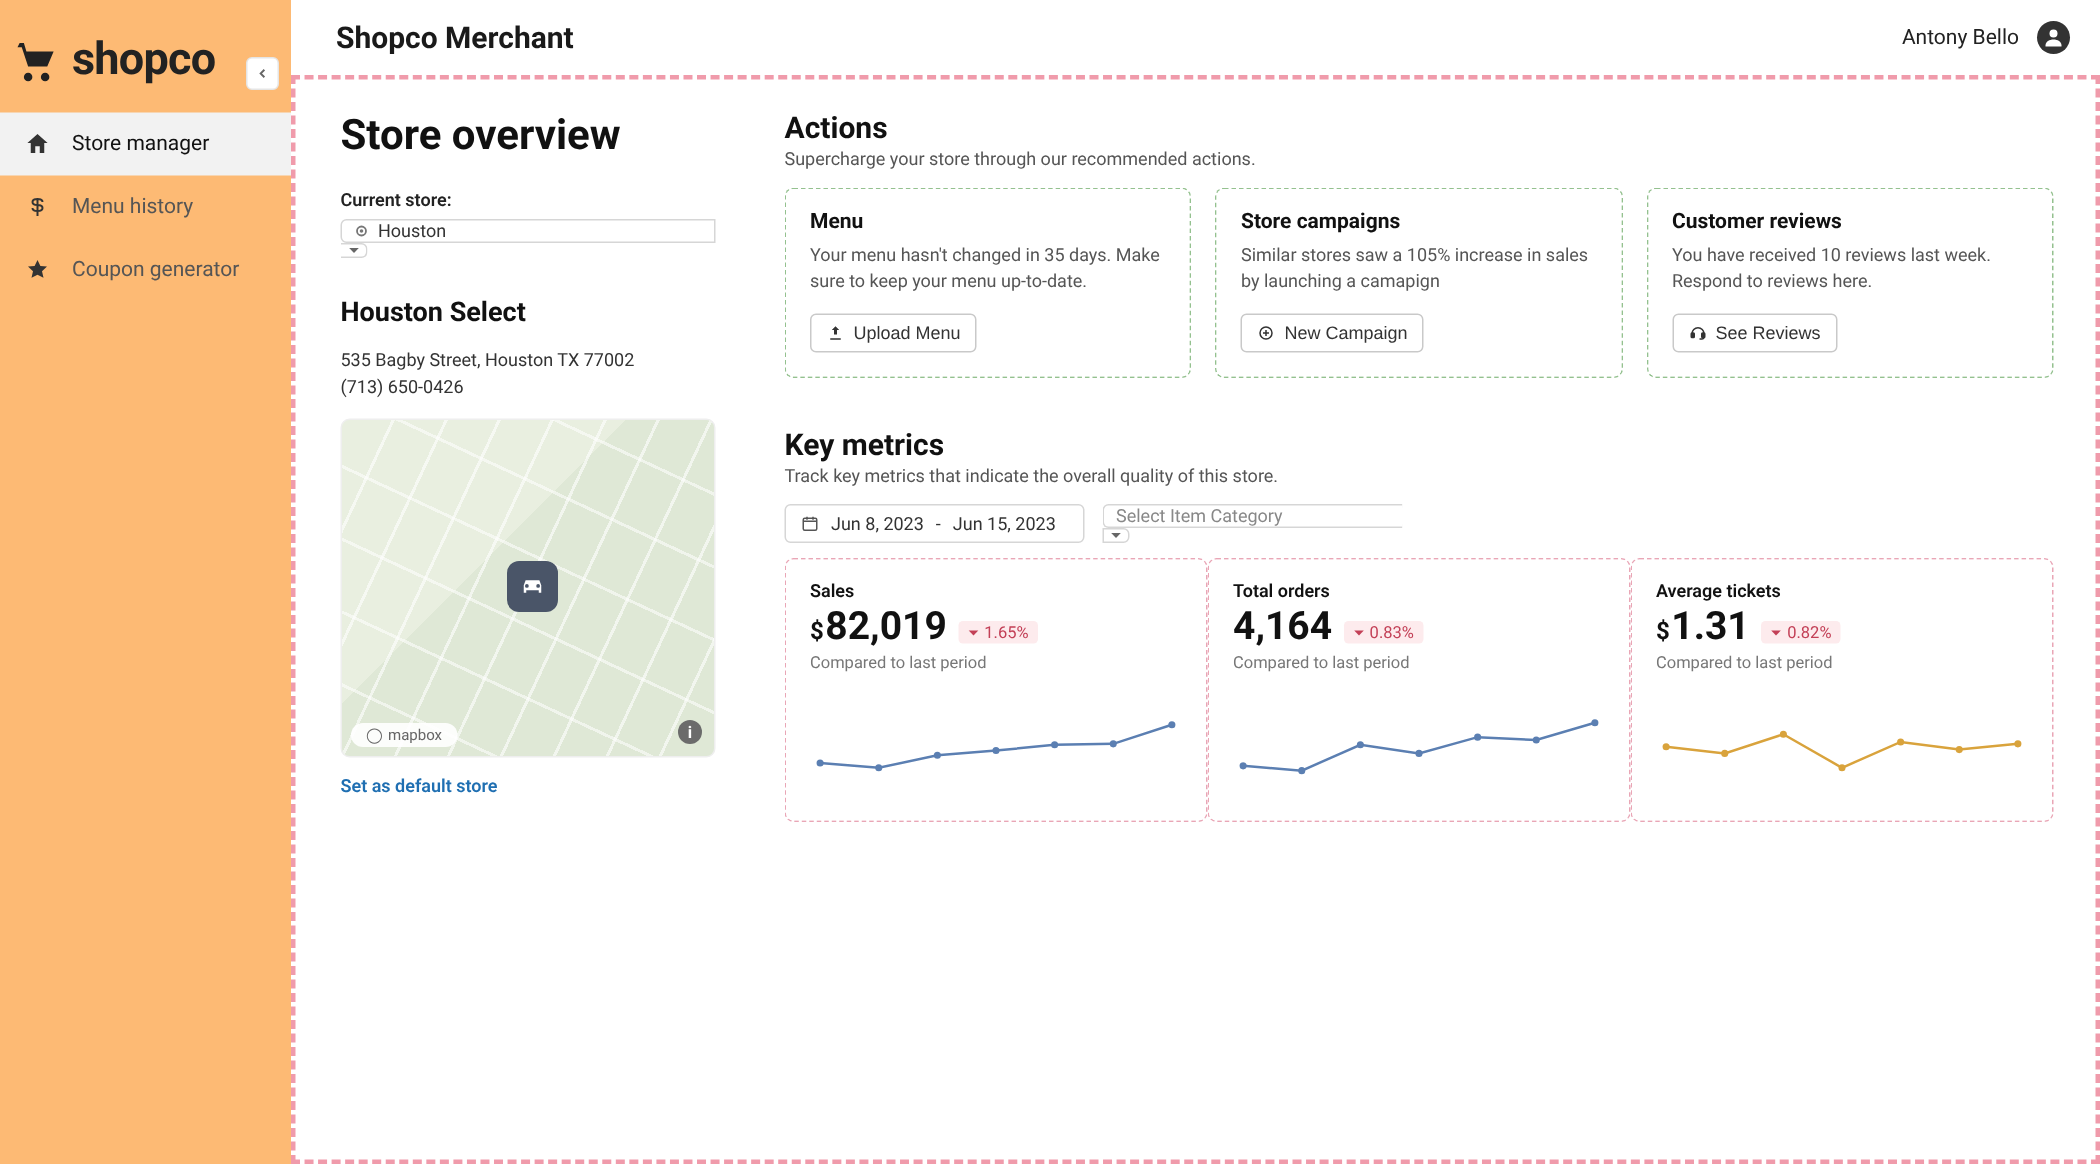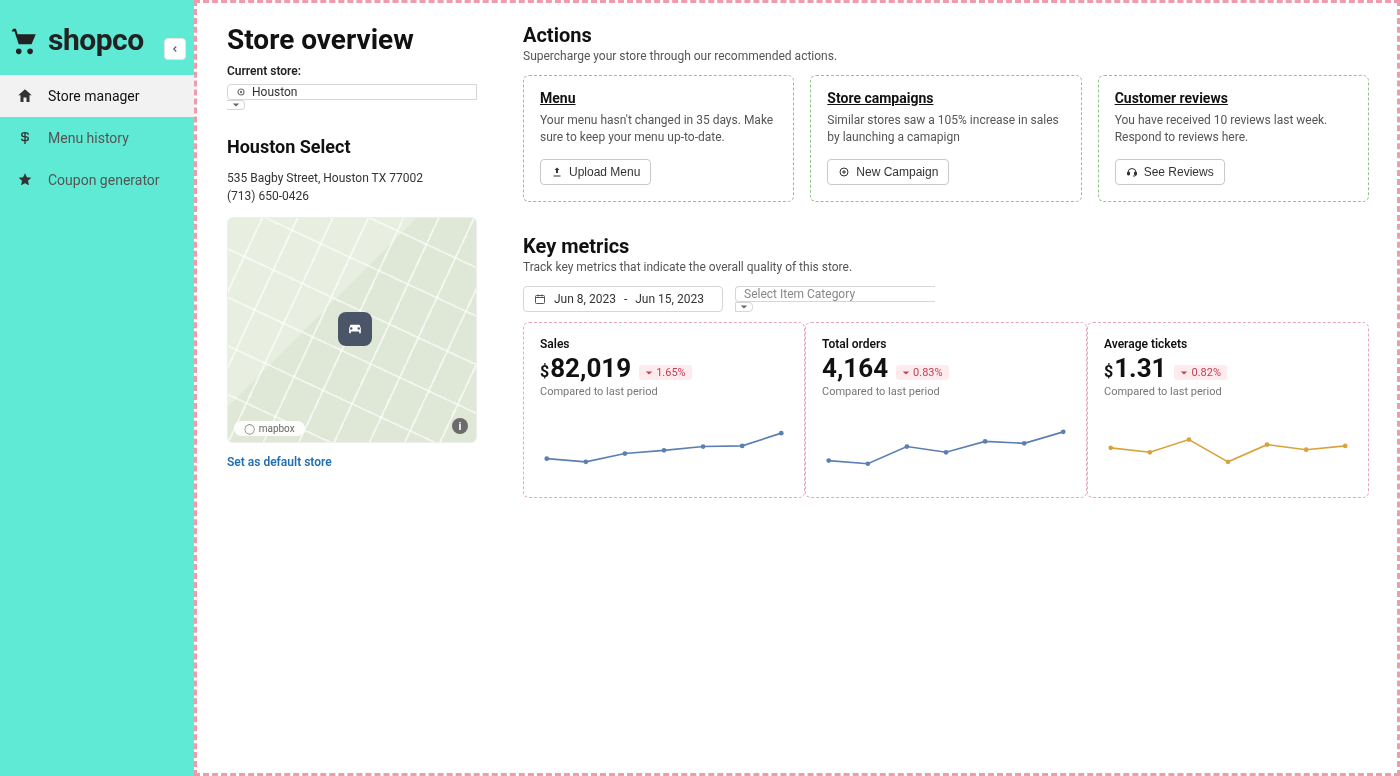--- a/index.html
+++ b/index.html
@@ -1,20 +1,20 @@
 <!DOCTYPE html>
 <html><head>
   <meta charset="utf-8">
   <style>
     * { margin: 0; padding: 0; box-sizing: border-box; }
     body { font-family: -apple-system, BlinkMacSystemFont, 'Segoe UI', Roboto, Helvetica, Arial, sans-serif; background: #fff; color: #1a1a1a; width: 1400px; height: 776px; overflow: hidden; }
     .app { display: flex; width: 100%; height: 100%; }
 
     
-    .sidebar { width: 194px; background: #5eead4; display: flex; flex-direction: column; flex-shrink: 0; }
+    .sidebar { width: 194px; background: #fdba74; display: flex; flex-direction: column; flex-shrink: 0; }
     .sidebar-logo { display: flex; align-items: center; gap: 8px; padding: 22px 10px 18px 6px; }
     .sidebar-logo .cart { width: 34px; height: 34px; }
     .sidebar-logo .word { font-size: 30px; font-weight: 700; letter-spacing: -0.5px; color: #222; }
     .collapse-chip { position: absolute; left: 164px; top: 38px; width: 22px; height: 22px; border-radius: 4px; background: #fff; border: 1px solid #e5e5e5; display:flex; align-items:center; justify-content:center; cursor:pointer; }
     .sidebar-item { display: flex; align-items: center; gap: 14px; padding: 12px 16px; cursor: pointer; color: #555; font-size: 14px; }
     .sidebar-item.active { background: #f2f2f2; color: #111; }
     .sidebar-item .s-icon { width: 18px; height: 18px; display:flex; align-items:center; justify-content:center; color:#444; }
 
     
     .main { flex: 1; display: flex; flex-direction: column; background: #fff; }
@@ -24,21 +24,21 @@
     .main-user .name { font-size: 14px; color: #222; }
     .avatar { width: 22px; height: 22px; border-radius: 50%; background: #333; display:flex; align-items:center; justify-content:center; }
     .avatar svg { width:16px; height:16px; fill:#fff; }
 
     .content-border { margin: 0; border: 3px dashed #f09bab; flex:1; display:flex; flex-direction: column; }
     .content { padding: 20px 28px 28px 30px; display:flex; gap: 46px; flex:1; }
 
     .col-left { width: 250px; flex-shrink:0; }
     .col-right { flex: 1; display:flex; flex-direction: column; gap: 18px; }
 
-    h1.page-title { font-size: 28px; font-weight: 700; margin-bottom: 8px; color:#111; }
+    h1.page-title { font-size: 28px; font-weight: 700; margin-bottom: 20px; color:#111; }
     .label-small { font-size: 12px; font-weight:600; color:#222; margin-bottom:6px; display:block; }
     .select-wrap { display:flex; height:26px;flex-direction:column; }
     .select-main { flex:1; border:1px solid #d6d6d6; border-radius:4px 0 0 4px; display:flex; align-items:center; gap:6px; padding:0 8px; font-size:12px; color:#333; }
     .select-btn { width:18px; border:1px solid #d6d6d6; border-left:none; border-radius:0 4px 4px 0; display:flex; align-items:center; justify-content:center; background:#fff; cursor:pointer; }
 
     .store-title { font-size: 18px; font-weight: 700; margin-top: 26px; margin-bottom: 12px; color:#111; }
     .store-addr { font-size: 12px; color:#333; line-height:1.5; }
     .store-phone { font-size: 12px; color:#333; margin-top:2px; }
     .map { width: 250px; height: 226px; border-radius:6px; margin-top:14px; position:relative; background: linear-gradient(135deg,#e9efe0 0%, #e9efe0 40%, #dfe8d6 40%, #dfe8d6 100%); overflow:hidden; border:1px solid #eee; }
     .map::before { content:""; position:absolute; inset:0; background:
@@ -50,21 +50,21 @@
     .map-info { position:absolute; right:8px; bottom:8px; width:16px; height:16px; border-radius:50%; background:#6b6b6b; color:#fff; font-size:11px; font-weight:700; display:flex; align-items:center; justify-content:center; }
     .default-link { display:inline-block; margin-top:12px; font-size:12px; font-weight:600; color:#1f6fb2; cursor:pointer; }
 
     
     .section-title { font-size: 20px; font-weight: 700; color:#111; }
     .section-sub { font-size: 12px; color:#555; margin-top:2px; }
 
     .cards-row { display:flex; gap:16px; margin-top:12px; }
     .action-card { flex:1; background:#fff; border:1px dashed #94c18f; border-radius:6px; padding:14px 16px 16px; background:linear-gradient(#fff,#fff) padding-box; position:relative; }
     .action-card::before { content:""; position:absolute; inset:0; border-radius:6px; pointer-events:none; }
-    .action-card h3 { font-size:14px; font-weight:700; margin-bottom:6px; color:#111;text-decoration:underline; }
+    .action-card h3 { font-size:14px; font-weight:700; margin-bottom:6px; color:#111; }
     .action-card p { font-size:12px; color:#555; line-height:1.45; min-height:34px; }
     .action-btn { margin-top:12px; display:inline-flex; align-items:center; gap:6px; border:1px solid #c9c9c9; border-radius:4px; padding:5px 10px; font-size:12px; color:#333; background:#fff; cursor:pointer; }
     .action-btn svg { width:12px; height:12px; }
 
     .metrics-head { display:flex; flex-direction:column; margin-top:14px; }
     .filters-row { display:flex; gap:12px; margin-top:12px; }
     .date-input { width:200px; height:26px; border:1px solid #d6d6d6; border-radius:4px; display:flex; align-items:center; gap:8px; padding:0 10px; font-size:12px; color:#333; }
     .sel-split { width:200px; display:flex;flex-direction:column; }
     .sel-split .body { flex:1; border:1px solid #d6d6d6; border-right:none; border-radius:4px 0 0 4px; height:26px; display:flex; align-items:center; padding:0 8px; font-size:12px; color:#888; }
     .sel-split .arrow { width:18px; border:1px solid #d6d6d6; border-radius:0 4px 4px 0; display:flex; align-items:center; justify-content:center; }
@@ -127,20 +127,32 @@
       <span class="s-icon">
         <svg viewBox="0 0 24 24" width="16" height="16" fill="#333">
             <path d="M12 2l2.9 6 6.6.6-5 4.6 1.5 6.5L12 16.8 6 19.7l1.5-6.5-5-4.6 6.6-.6L12 2z"></path>
           </svg>
       </span>
       <span>Coupon generator</span>
     </div>
   </aside>
 
   <div class="main">
+    <div class="main-header">
+      <div class="main-title">Shopco Merchant</div>
+      <div class="main-user">
+        <span class="name">Antony Bello</span>
+        <span class="avatar">
+          <svg viewBox="0 0 24 24">
+              <circle cx="12" cy="8" r="4"></circle>
+              <path d="M4 20c0-4 4-6 8-6s8 2 8 6v1H4v-1z"></path>
+            </svg>
+        </span>
+      </div>
+    </div>
 
     <div class="content-border">
       <div class="content">
 
         <div class="col-left">
           <h1 class="page-title">Store overview</h1>
           <span class="label-small">Current store:</span>
           <div class="select-wrap">
             <div class="select-main">
               <span>

